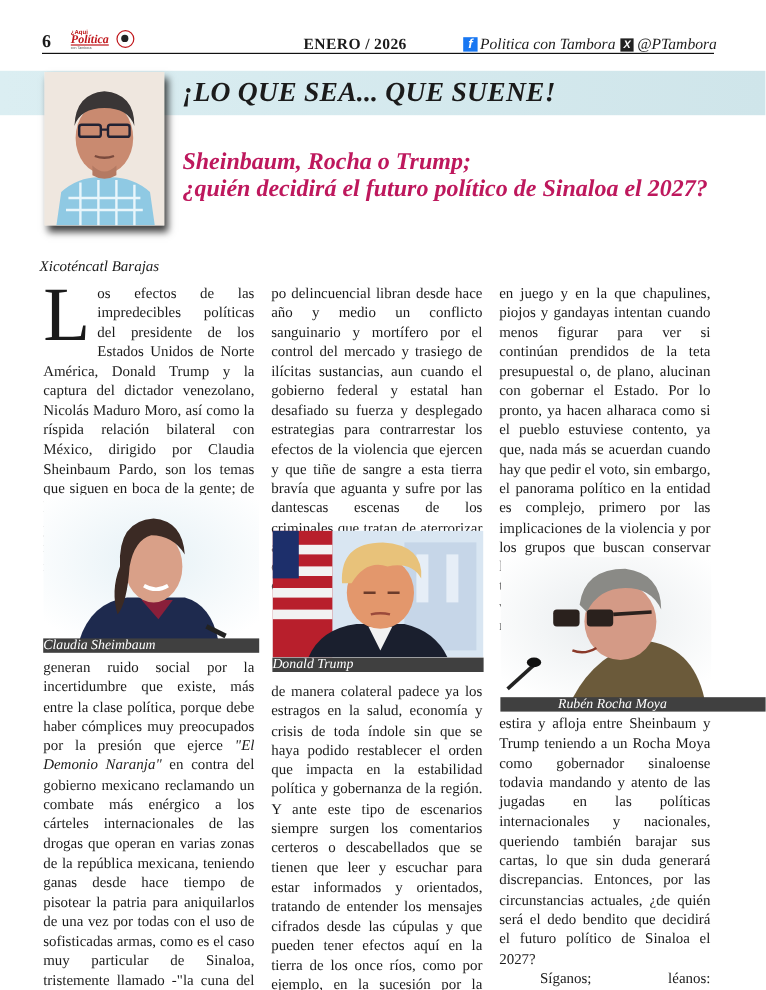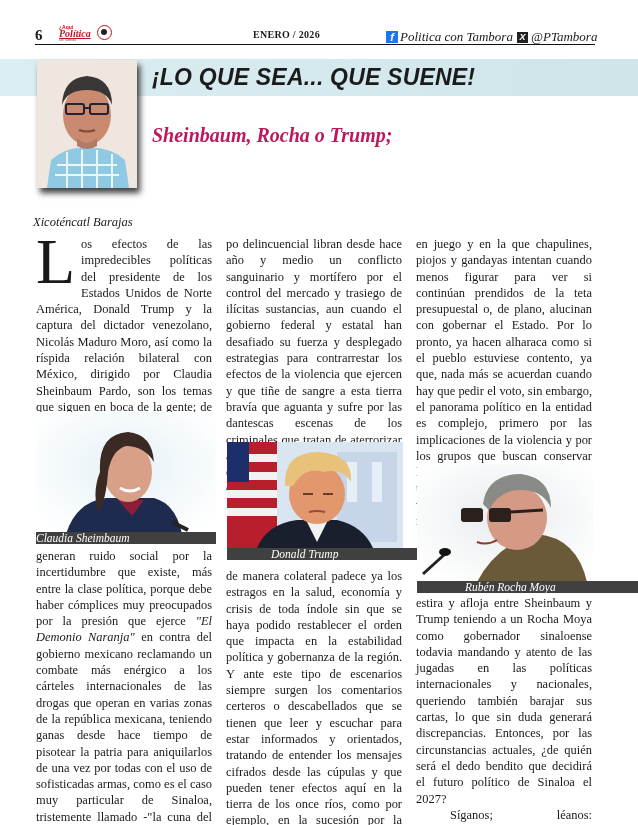--- a/index.html
+++ b/index.html
@@ -5,28 +5,28 @@
   html, body { margin: 0; padding: 0; background: #ffffff; }
   body { width: 638px; height: 825px; position: relative; overflow: hidden; font-family: "DejaVu Serif", "Liberation Serif", serif; color: #1a1a1a; }
   .header { position: absolute; left: 35px; top: 24px; width: 560px; height: 20px; border-bottom: 1.5px solid #111; }
   .page-num { position: absolute; left: 0; top: 3px; font-family: "Liberation Serif", serif; font-weight: bold; font-size: 15px; }
   .logo { position: absolute; left: 24px; top: 0px; width: 60px; height: 18px; }
   .logo .l1 { position: absolute; left: 0; top: 0; font-size: 5px; color: #b11; font-family: "Liberation Sans", sans-serif; font-weight: bold; }
   .logo .l2 { position: absolute; left: 0; top: 4px; font-size: 10px; color: #c0161b; font-family: "Liberation Serif", serif; font-weight: bold; font-style: italic; text-decoration: underline; }
   .logo .l3 { position: absolute; left: 0; top: 14px; font-size: 3px; color: #555; font-family: "Liberation Sans", sans-serif; }
   .logo .badge { position: absolute; left: 38px; top: 1px; width: 15px; height: 15px; border-radius: 50%; border: 1.5px solid #c0161b; background: #fff; box-sizing: border-box; }
   .logo .badge:after { content: ""; position: absolute; left: 3px; top: 3px; width: 6px; height: 6px; border-radius: 50%; background: #222; }
-  .date { position: absolute; left: 218px; top: 5px; font-family: "Liberation Serif", serif; font-weight: bold; font-size: 10px; letter-spacing: 0.3px; }
+  .date { position: absolute; left: 218px; top: 5px; font-family: "Liberation Serif", serif; font-weight: bold; font-size: 13px; letter-spacing: 0.3px; }
   .fb { position: absolute; left: 351px; top: 5px; font-family: "Liberation Serif", serif; font-style: italic; font-size: 13px; display: flex; align-items: center; gap: 2px; }
   .fb-icon { width: 12px; height: 12px; background: #1877f2; color: #fff; font-family: "Liberation Sans", sans-serif; font-weight: bold; font-size: 11px; line-height: 13px; text-align: center; display: inline-block; }
   .tw { position: absolute; left: 482px; top: 5px; font-family: "Liberation Serif", serif; font-style: italic; font-size: 13px; display: flex; align-items: center; gap: 3px; }
   .x-icon { width: 11px; height: 11px; background: #222; color: #fff; font-family: "Liberation Sans", sans-serif; font-weight: bold; font-size: 9px; line-height: 11px; text-align: center; display: inline-block; }
 
   .title-band { position: absolute; left: 0; top: 59px; width: 638px; height: 37px; background: linear-gradient(to right, #dbeef2, #cfe5ea); }
-  .section-title { position: absolute; left: 152px; top: 64px; font-family: Liberation Sans, sans-serif; font-style: italic; font-weight: bold; font-size: 23px; color: #1b1b1b; letter-spacing: 0.2px; }
+  .section-title { position: absolute; left: 152px; top: 64px; font-family: Liberation Serif, serif; font-style: italic; font-weight: bold; font-size: 23px; color: #1b1b1b; letter-spacing: 0.2px; }
   .subtitle { position: absolute; left: 152px; top: 124px; font-family: "Liberation Serif", serif; font-style: italic; font-weight: bold; font-size: 20px; color: #be185d; line-height: 22px; }
 
   .author-photo { position: absolute; left: 37px; top: 60px; width: 100px; height: 128px; box-shadow: 3px 5px 6px rgba(0,0,0,0.75); overflow: hidden; background: #f4efe9; }
   .author-name { position: absolute; left: 33px; top: 215px; font-family: "Liberation Serif", serif; font-style: italic; font-size: 12.5px; }
 
   .col { position: absolute; font-family: "Liberation Serif", serif; font-size: 12.45px; line-height: 16.3px; text-align: justify; color: #1a1a1a; }
   .col p { margin: 0; }
   .c1 { left: 36px; top: 236px; width: 176px; }
   .c1b { left: 36px; top: 548px; width: 176px; }
   .c2 { left: 226px; top: 236px; width: 176px; }
@@ -76,20 +76,21 @@
     <rect x="29" y="44" width="18" height="10" rx="2" fill="none" stroke="#223" stroke-width="2"></rect>
     <rect x="53" y="44" width="18" height="10" rx="2" fill="none" stroke="#223" stroke-width="2"></rect>
     <line x1="47" y1="48" x2="53" y2="48" stroke="#223" stroke-width="2"></line>
     <path d="M42 70 Q50 73 58 70" stroke="#7a4a3d" stroke-width="2" fill="none"></path>
     <path d="M40 78 Q50 88 60 78 L60 86 Q50 92 40 86 Z" fill="#b47a63"></path>
   </svg>
 </div>
 
 <div class="subtitle">
   <div>Sheinbaum, Rocha o Trump;</div>
+  <div>¿quién decidirá el futuro político de Sinaloa el 2027?</div>
 </div>
 
 <div class="author-name">Xicoténcatl Barajas</div>
 
 <div class="col c1">
   <span class="dropcap">L</span>
   <p class="lead">os efectos de las impredecibles políticas del presidente de los Estados Unidos de Norte América, Donald Trump y la captura del dictador venezolano, Nicolás Maduro Moro, así como la ríspida relación bilateral con México, dirigido por Claudia Sheinbaum Pardo, son los temas que siguen en boca de la gente; de los analistas y opinologos de la política que, aunque de café o de redes sociales, positivos o negativos, todos</p>
 </div>
 
 <div class="photo" style="left:36px; top:412px; width:180px; height:122px;">
@@ -132,21 +133,21 @@
     <rect x="0" y="66" width="50" height="8" fill="#f2f2f2"></rect>
     <rect x="0" y="0" width="22" height="40" fill="#1d2f6b"></rect>
     <path d="M30 106 Q40 82 70 78 L110 78 Q136 84 146 106 Z" fill="#1a1f2e"></path>
     <path d="M80 80 L90 100 L100 80 Z" fill="#f2f2f2"></path>
     <ellipse cx="90" cy="52" rx="28" ry="30" fill="#e3976c"></ellipse>
     <path d="M58 44 Q56 10 92 10 Q126 12 124 40 Q116 26 96 30 Q78 24 66 44 Z" fill="#e8c27a"></path>
     <path d="M76 52 L86 52 M96 52 L106 52" stroke="#6b3b2a" stroke-width="2"></path>
     <path d="M82 70 Q90 68 98 70" stroke="#9b4a3b" stroke-width="2" fill="none"></path>
   </svg>
 </div>
-<div class="caption" style="left:227px; top:548px; width:176px;padding-left:44px;">Donald Trump</div>
+<div class="caption" style="left:227px; top:548px; width:176px;">Donald Trump</div>
 
 <div class="col c2b">
   <p>de manera colateral padece ya los estragos en la salud, economía y crisis de toda índole sin que se haya podido restablecer el orden que impacta en la estabilidad política y gobernanza de la región. Y ante este tipo de escenarios siempre surgen los comentarios certeros o descabellados que se tienen que leer y escuchar para estar informados y orientados,  tratando de entender los mensajes cifrados desde las cúpulas y que pueden tener efectos aquí en la tierra de los once ríos, como por ejemplo, en la sucesión por la gubernatura estatal que el próximo año estará</p>
 </div>
 
 <div class="col c3">
   <p>en juego y en la que chapulines, piojos y gandayas intentan cuando menos figurar para ver si continúan prendidos de la teta presupuestal o, de plano, alucinan con gobernar el Estado. Por lo pronto, ya hacen alharaca como si el pueblo estuviese contento, ya que, nada más se acuerdan cuando hay que pedir el voto, sin embargo, el panorama político en la entidad es complejo, primero por las implicaciones de la violencia y por los grupos que buscan conservar los cotos de poder – si es que los tienen- o son pura narrativa o verborrea; y segundo, quiérase o no, la</p>
 </div>
 
 <div class="photo" style="left:417px; top:464px; width:176px; height:118px;">

